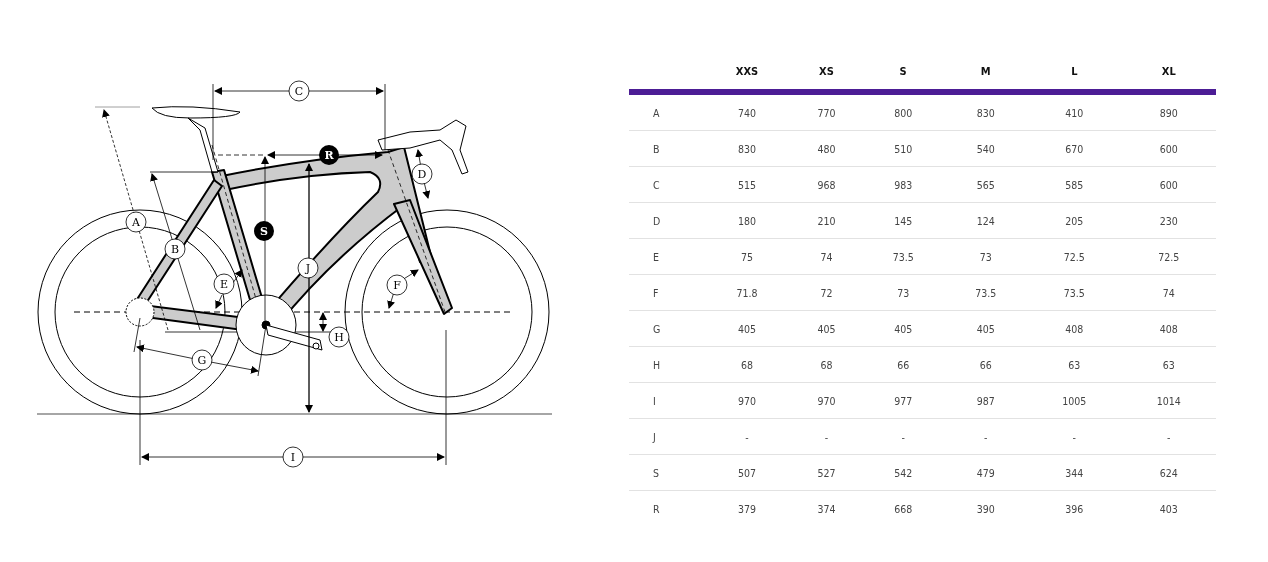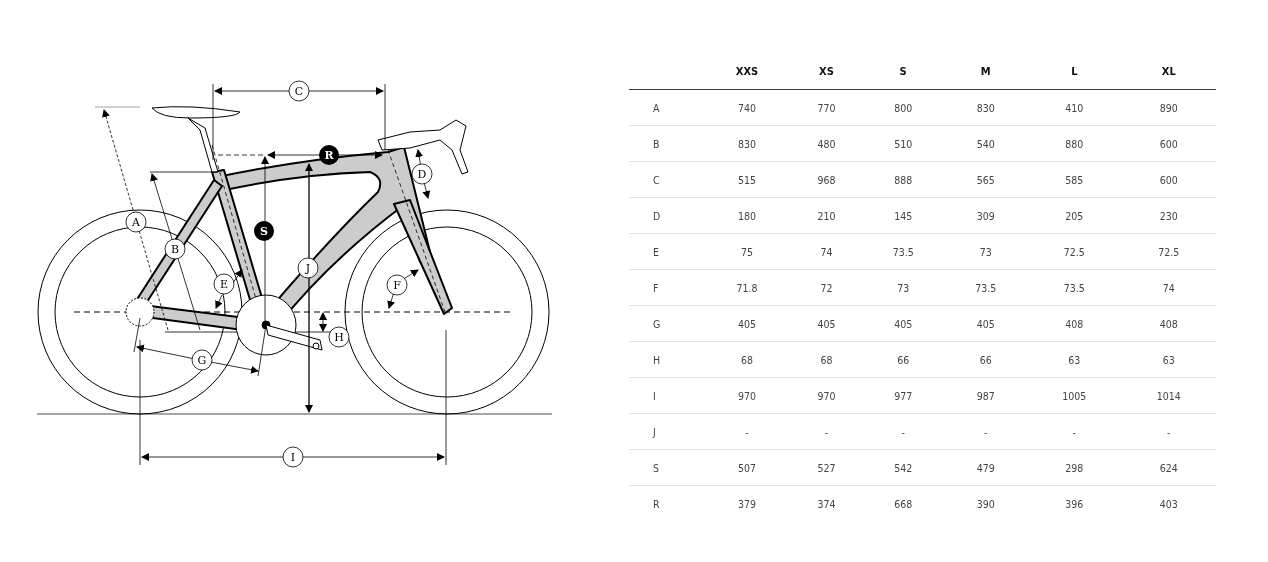--- a/index.html
+++ b/index.html
@@ -1,20 +1,20 @@
 <!DOCTYPE html>
 <html><head>
 <meta charset="utf-8">
 <style>
   html, body { margin:0; padding:0; background:#ffffff; }
   body { width:1268px; height:562px; position:relative; overflow:hidden; font-family:"DejaVu Sans", sans-serif; }
   .diagram { position:absolute; left:0; top:0; width:620px; height:562px; }
   .diagram svg { position:absolute; left:0; top:0; }
   .geo-table { position:absolute; left:629px; top:54px; width:587px; border-collapse:collapse; font-family:"DejaVu Sans Condensed","DejaVu Sans", sans-serif; }
-  .geo-table th { height:35px; font-size:11px; font-weight:bold; color:#111; text-align:center; border-bottom:1px solid #4c1d95; padding:0; }
+  .geo-table th { height:35px; font-size:11px; font-weight:bold; color:#111; text-align:center; border-bottom:6px solid #4c1d95; padding:0; }
   .geo-table td { height:35px; font-size:10.5px; color:#444; text-align:center; border-bottom:1px solid #e2e2e2; padding:0; }
   .geo-table tr:last-child td { border-bottom:none; }
   .geo-table th:first-child, .geo-table td:first-child { text-align:left; padding-left:24px; width:50px; }
   .geo-table td.dim { text-align:left; }
   .lbl { font-family:"DejaVu Serif", serif; font-size:11px; }
 </style>
 </head>
 <body>
 
 <div class="diagram">
@@ -187,38 +187,38 @@
         <td>830</td>
         <td>410</td>
         <td>890</td>
       </tr>
       <tr>
         <td class="dim">B</td>
         <td>830</td>
         <td>480</td>
         <td>510</td>
         <td>540</td>
-        <td>880</td>
+        <td>670</td>
         <td>600</td>
       </tr>
       <tr>
         <td class="dim">C</td>
         <td>515</td>
         <td>968</td>
-        <td>888</td>
+        <td>983</td>
         <td>565</td>
         <td>585</td>
         <td>600</td>
       </tr>
       <tr>
         <td class="dim">D</td>
         <td>180</td>
         <td>210</td>
         <td>145</td>
-        <td>309</td>
+        <td>124</td>
         <td>205</td>
         <td>230</td>
       </tr>
       <tr>
         <td class="dim">E</td>
         <td>75</td>
         <td>74</td>
         <td>73.5</td>
         <td>73</td>
         <td>72.5</td>
@@ -268,21 +268,21 @@
         <td>-</td>
         <td>-</td>
         <td>-</td>
       </tr>
       <tr>
         <td class="dim">S</td>
         <td>507</td>
         <td>527</td>
         <td>542</td>
         <td>479</td>
-        <td>298</td>
+        <td>344</td>
         <td>624</td>
       </tr>
       <tr>
         <td class="dim">R</td>
         <td>379</td>
         <td>374</td>
         <td>668</td>
         <td>390</td>
         <td>396</td>
         <td>403</td>

